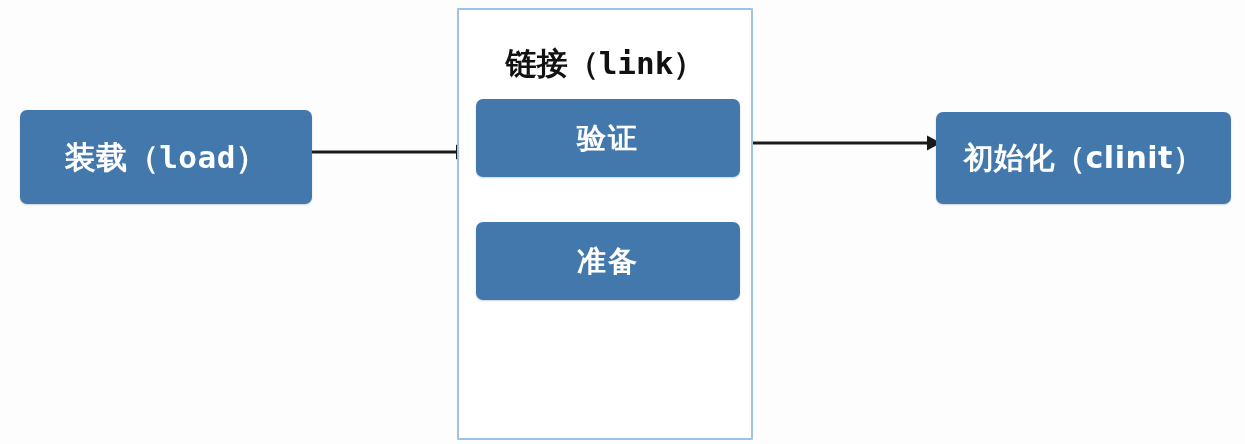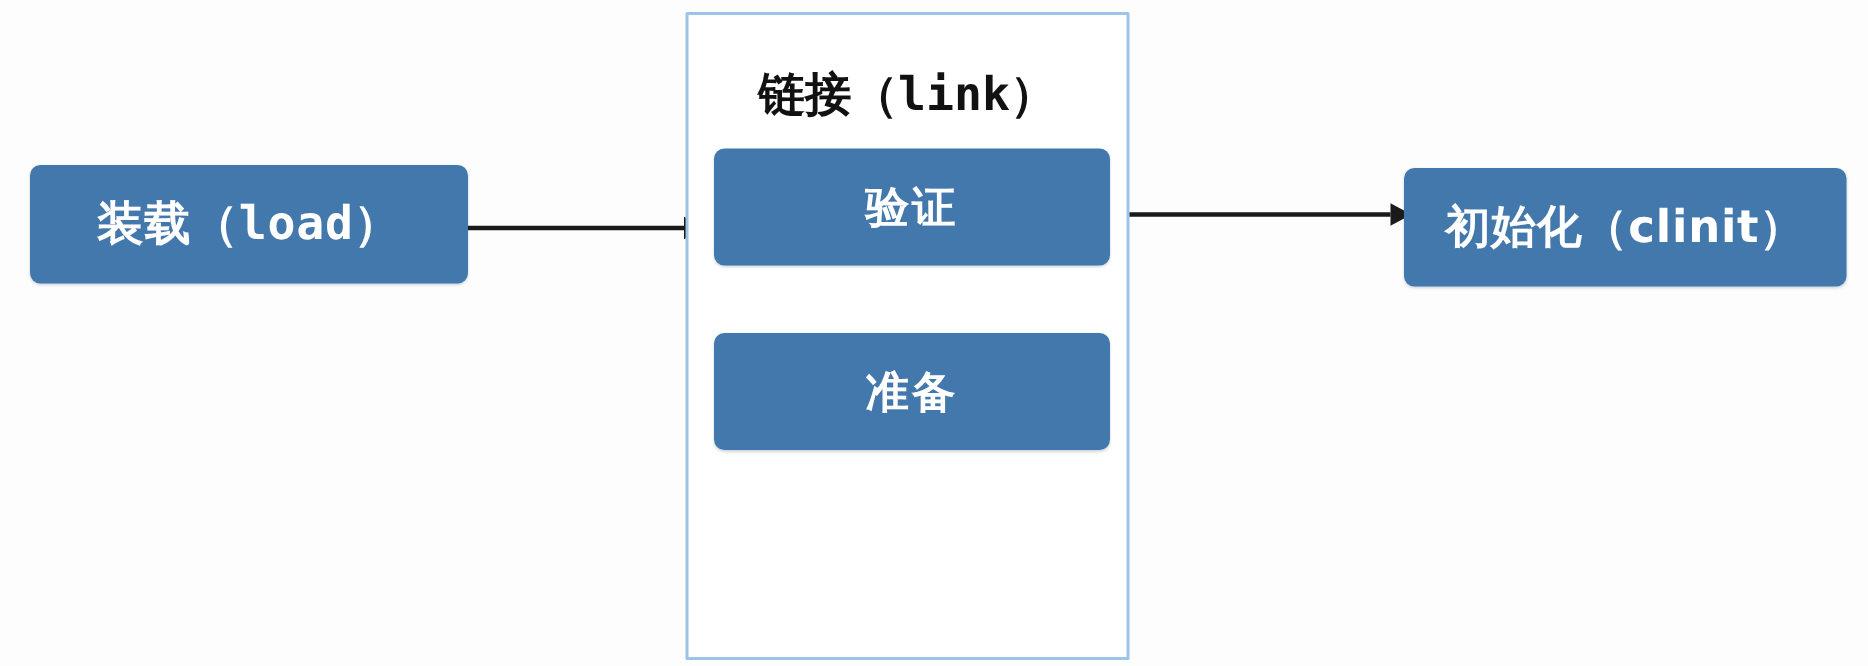--- a/index.html
+++ b/index.html
@@ -40,21 +40,21 @@
     letter-spacing: 0.5px;
     line-height: 1;
     color: #ffffff;
   }
 
   
   #load-box {
     left: 20px;
     top: 110px;
     width: 292px;
-    height: 79px;
+    height: 94px;
   }
   #load-box .box-label { font-size: 31px; }
 
   
   #link-box {
     position: absolute;
     left: 457px;
     top: 8px;
     width: 296px;
     height: 432px;
@@ -91,21 +91,21 @@
   }
   #stage-verify  { top: 89px; }
   #stage-prepare { top: 212px; }
   #stage-resolve { top: 326px; }
 
   
   #init-box {
     left: 936px;
     top: 112px;
     width: 295px;
-    height: 79px;
+    height: 92px;
   }
   #init-box .box-label {
     font-family: "DejaVu Sans", "Liberation Sans", sans-serif;
     font-weight: 700;
     font-size: 30px;
     letter-spacing: 0.5px;
   }
 
   
   .arrow {

